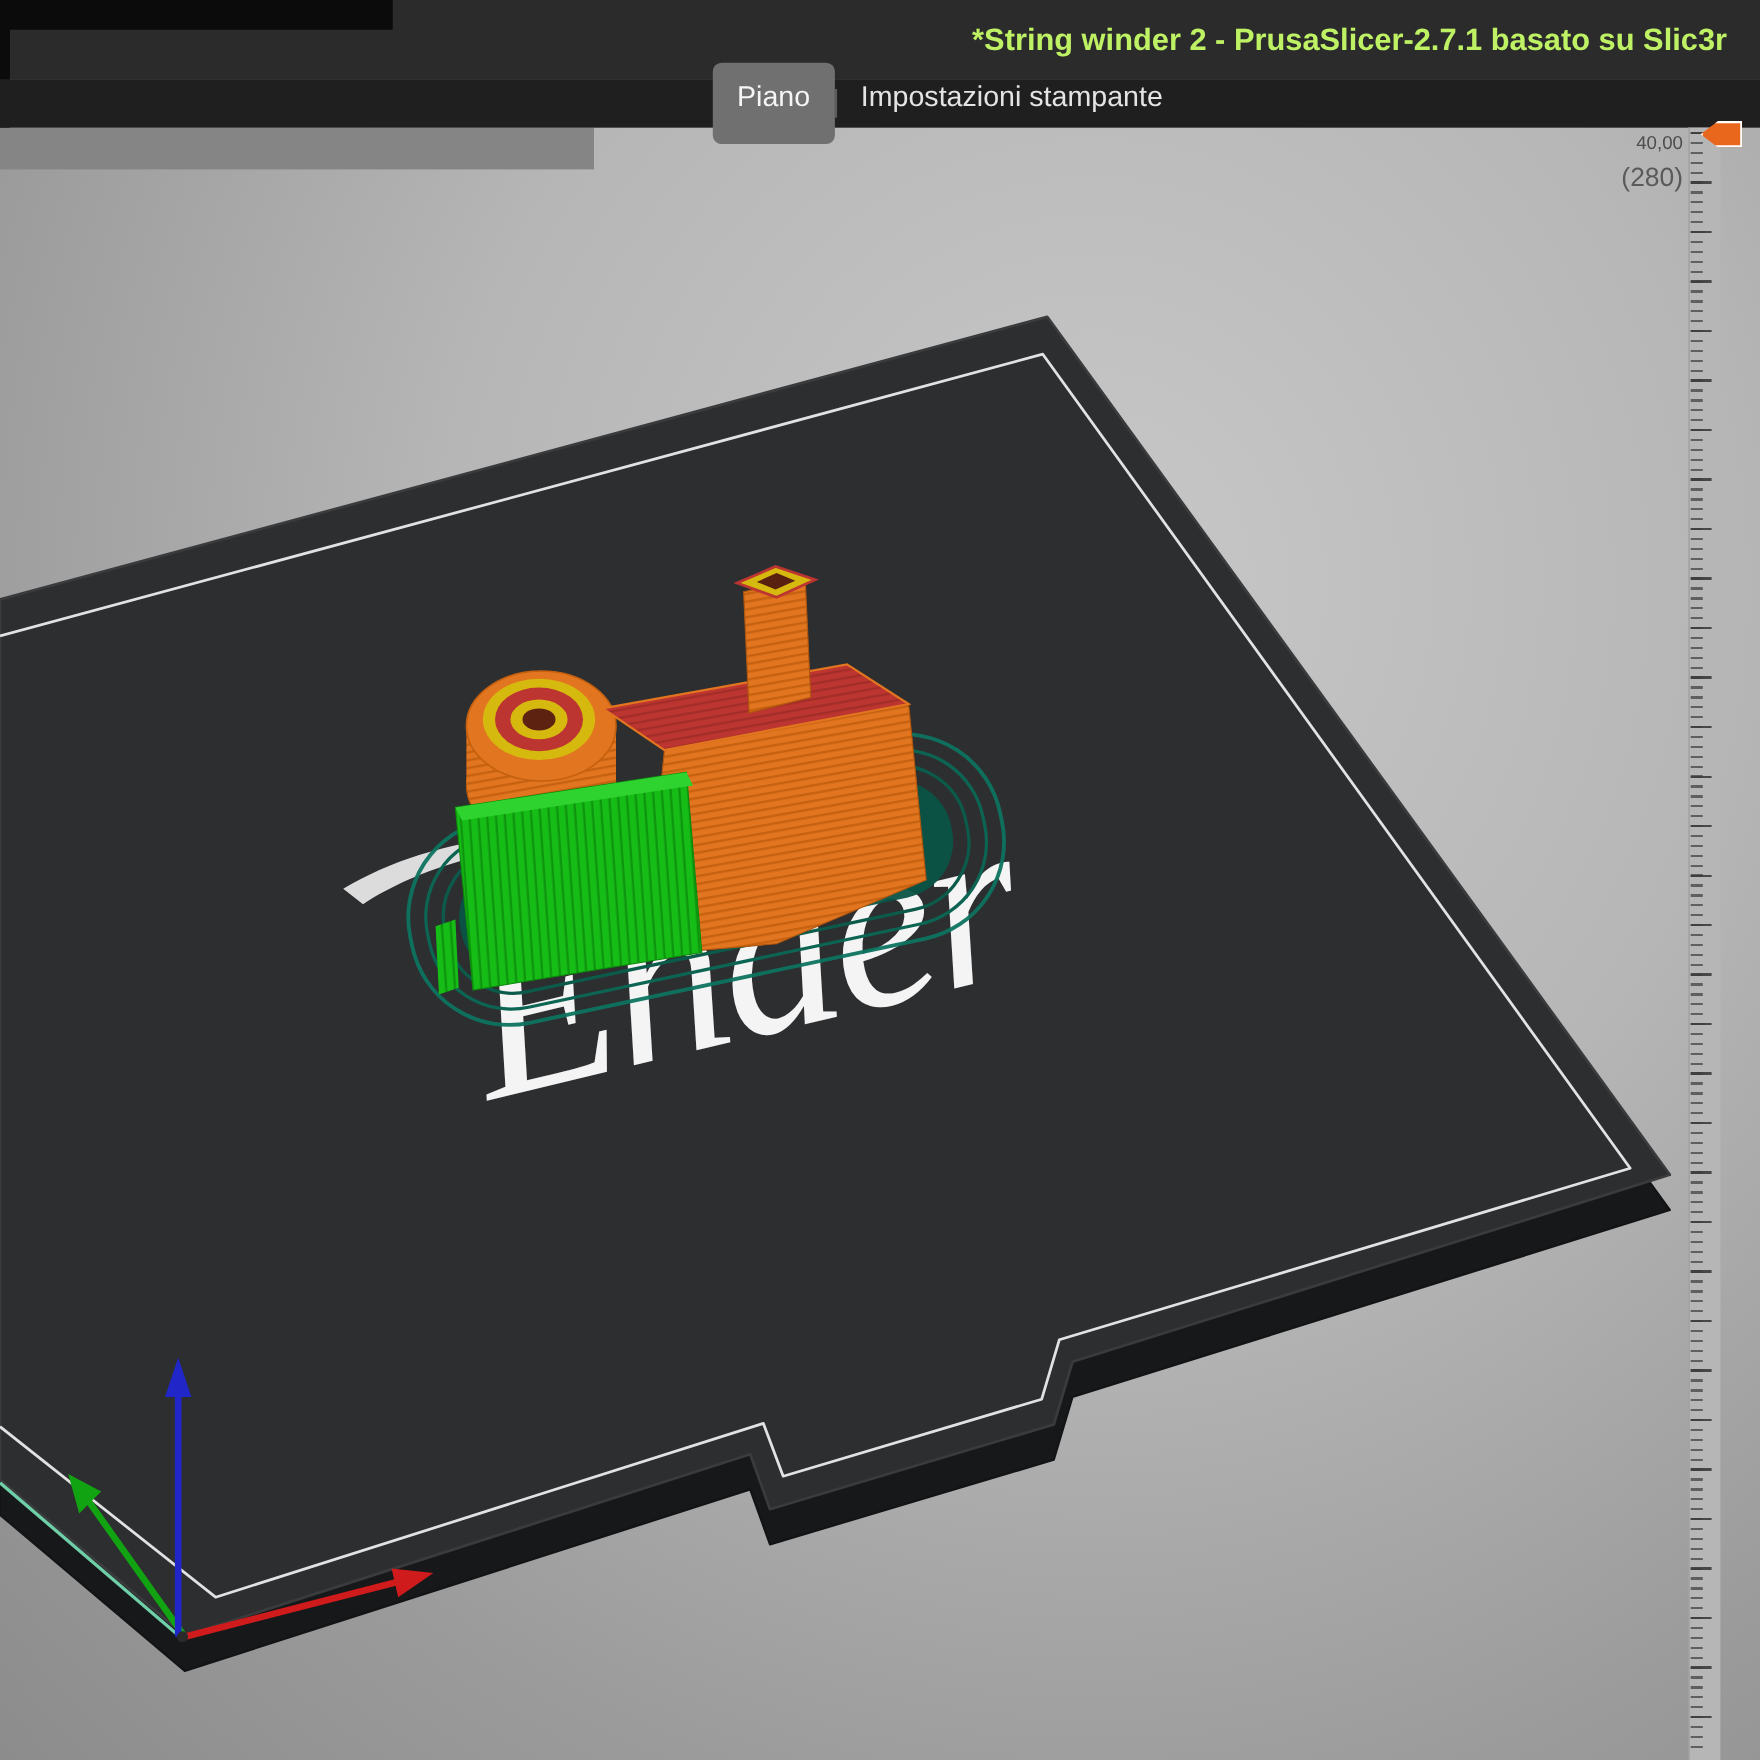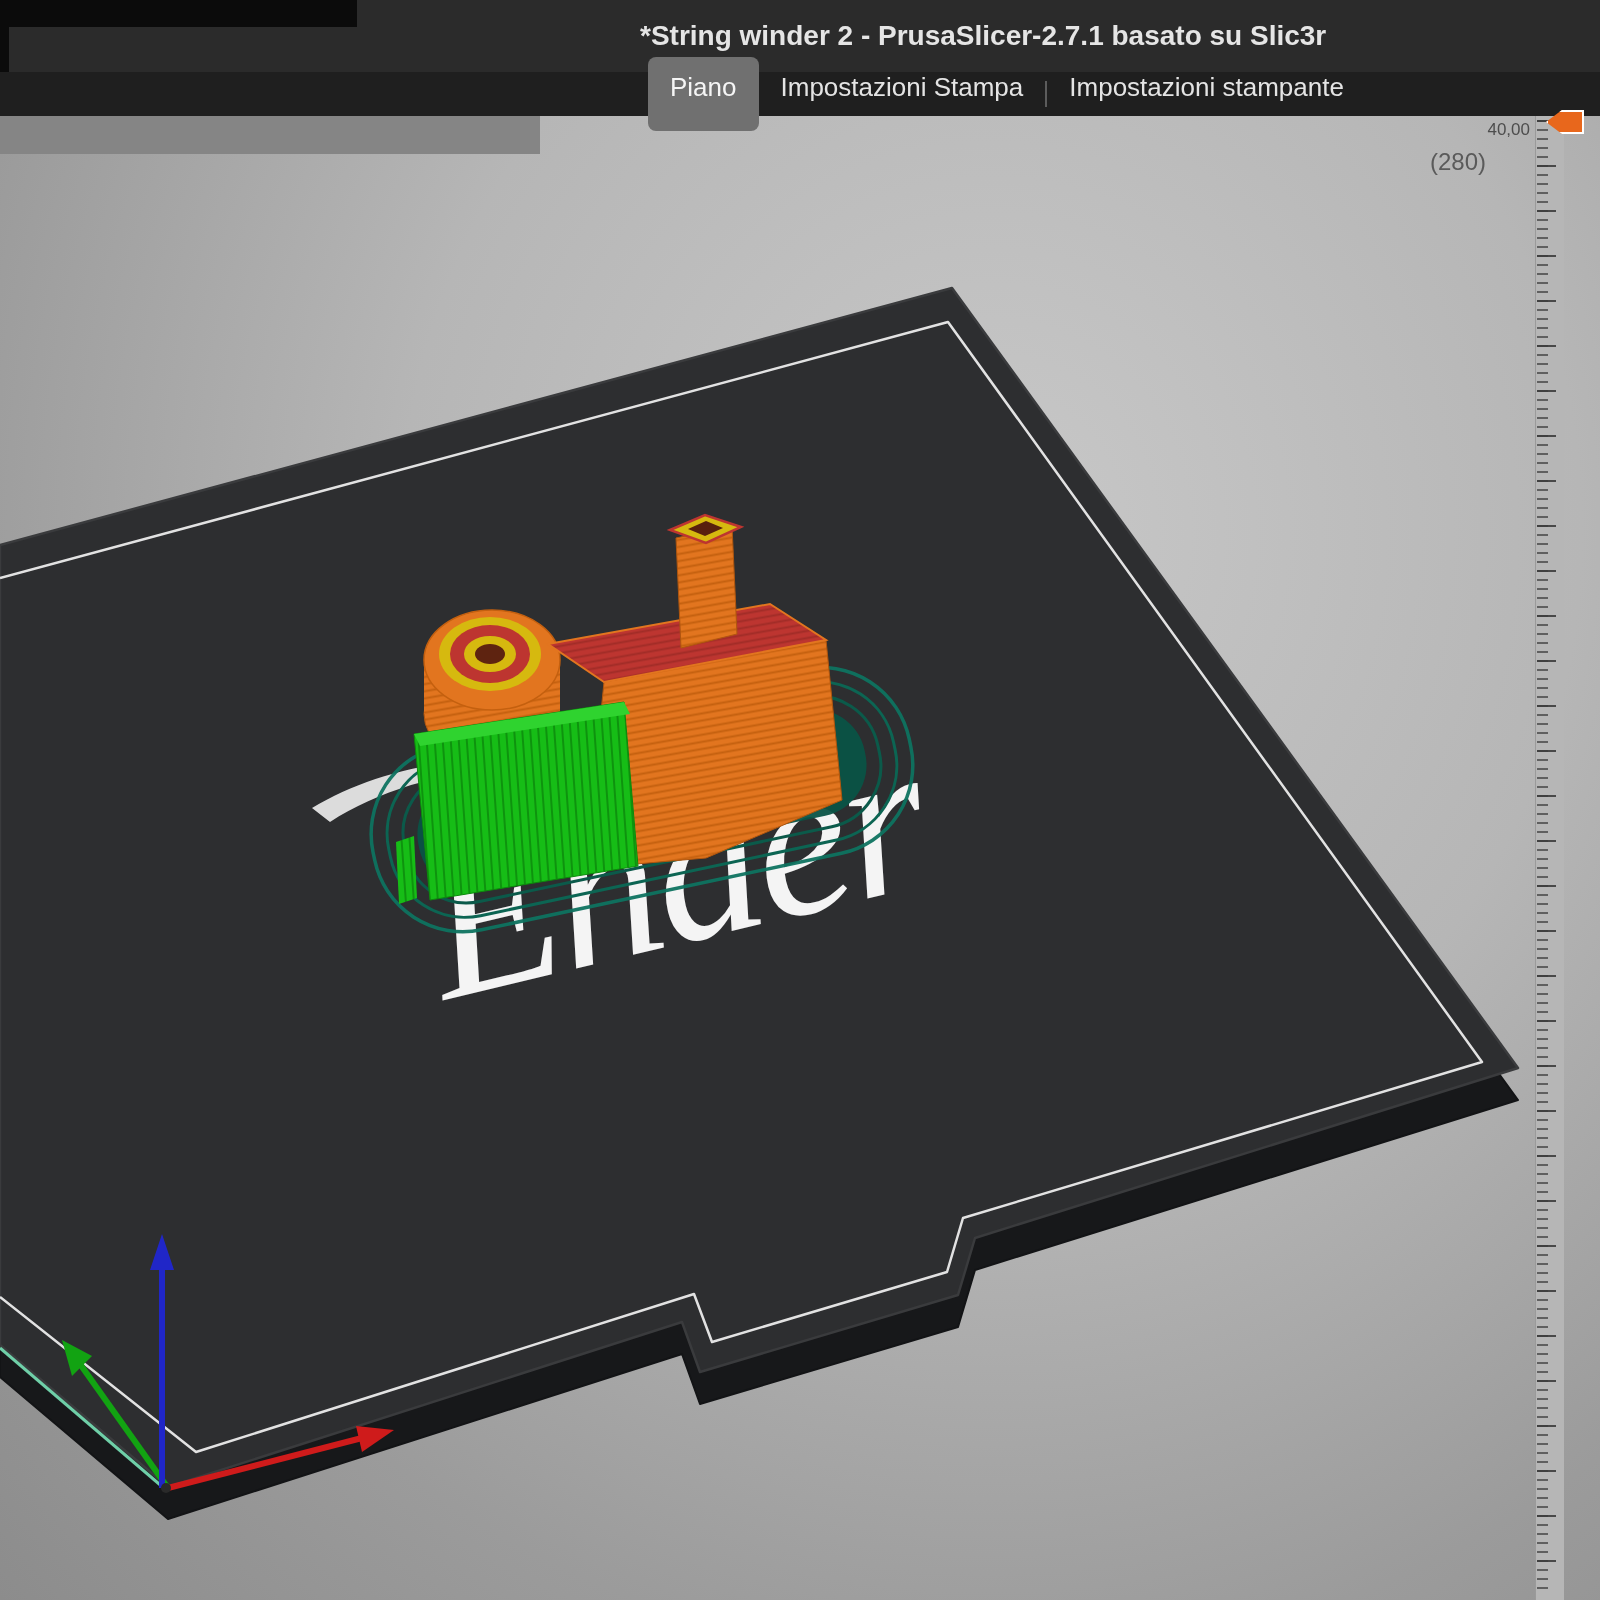--- a/index.html
+++ b/index.html
@@ -4,21 +4,21 @@
 <style>
   html,body{margin:0;padding:0;background:#000;}
   .stage{position:relative;width:1600px;height:1600px;overflow:hidden;
          font-family:"Liberation Sans", sans-serif;background:#8f8f8f;}
 
   
   .titlebar{position:absolute;left:0;top:0;width:1600px;height:72px;background:#2b2b2b;}
   .menubar-remnant{position:absolute;left:0;top:0;width:357px;height:27px;background:#0b0b0b;}
   .left-sliver{position:absolute;left:0;top:0;width:9px;height:116px;background:#0b0b0b;}
   .window-title{position:absolute;left:640px;top:0;width:930px;height:72px;line-height:72px;
-                text-align:left;color:#e5e5e5;font-size:28px;font-weight:bold;}
+                text-align:right;color:#bef264;font-size:28px;font-weight:bold;}
   .tabbar{position:absolute;left:0;top:72px;width:1600px;height:44px;background:#1f1f1f;}
   .tabs{position:absolute;left:648px;top:3px;height:38px;display:flex;align-items:center;}
   .tab{color:#e4e4e4;font-size:26px;padding:11px 22px;height:52px;line-height:38px;white-space:nowrap;cursor:default;}
   .tab.selected{background:#707070;border-radius:8px;color:#f5f5f5;}
   .tab-divider{width:1px;height:26px;background:#5c5c5c;}
 
   .panel-bar{position:absolute;left:0;top:116px;width:540px;height:38px;background:#858585;}
 
   
   .viewport{position:absolute;left:0;top:116px;width:1600px;height:1484px;
@@ -27,21 +27,21 @@
 
   
   .ruler{position:absolute;right:36px;top:116px;width:28px;height:1484px;background:#b6b6b6;border-left:1px solid #9a9a9a;}
   .ruler-ticks-minor{position:absolute;left:1px;top:4px;width:11px;height:1476px;
      background:repeating-linear-gradient(180deg, rgba(80,80,80,.85) 0 2px, rgba(0,0,0,0) 2px 9px);}
   .ruler-ticks-major{position:absolute;left:1px;top:4px;width:19px;height:1476px;
      background:repeating-linear-gradient(180deg, rgba(60,60,60,.9) 0 2px, rgba(0,0,0,0) 2px 45px);}
   .slider-handle{position:absolute;right:16px;top:110px;width:38px;height:24px;background:#e8671c;
      clip-path:polygon(0 50%, 42% 0, 100% 0, 100% 100%, 42% 100%);box-shadow:inset 0 0 0 2px #ffffff;}
   .layer-value{position:absolute;right:70px;top:120px;width:100px;text-align:right;color:#4d4d4d;font-size:17px;}
-  .layer-count{position:absolute;right:70px;top:148px;width:100px;text-align:left;color:#5a5a5a;font-size:24px;}
+  .layer-count{position:absolute;right:70px;top:148px;width:100px;text-align:right;color:#5a5a5a;font-size:24px;}
 </style>
 </head>
 <body>
 
 <div class="stage">
 
   <div class="viewport">
     <svg class="viewport-svg" width="1600" height="1484" viewBox="0 116 1600 1484">
       <defs>
         <pattern id="patOrange" width="7" height="7" patternUnits="userSpaceOnUse" patternTransform="rotate(-10)">
@@ -119,21 +119,20 @@
 
   <div class="titlebar">
     <div class="window-title">*String winder 2 - PrusaSlicer-2.7.1 basato su Slic3r</div>
   </div>
   <div class="menubar-remnant"></div>
   <div class="left-sliver"></div>
 
   <div class="tabbar">
     <div class="tabs">
       <div class="tab selected">Piano</div>
-      <div class="tab">Impostazioni Stampa</div>
       <div class="tab-divider"></div>
       <div class="tab-divider"></div>
       <div class="tab">Impostazioni stampante</div>
     </div>
   </div>
 
   <div class="ruler">
     <div class="ruler-ticks-minor"></div>
     <div class="ruler-ticks-major"></div>
   </div>

